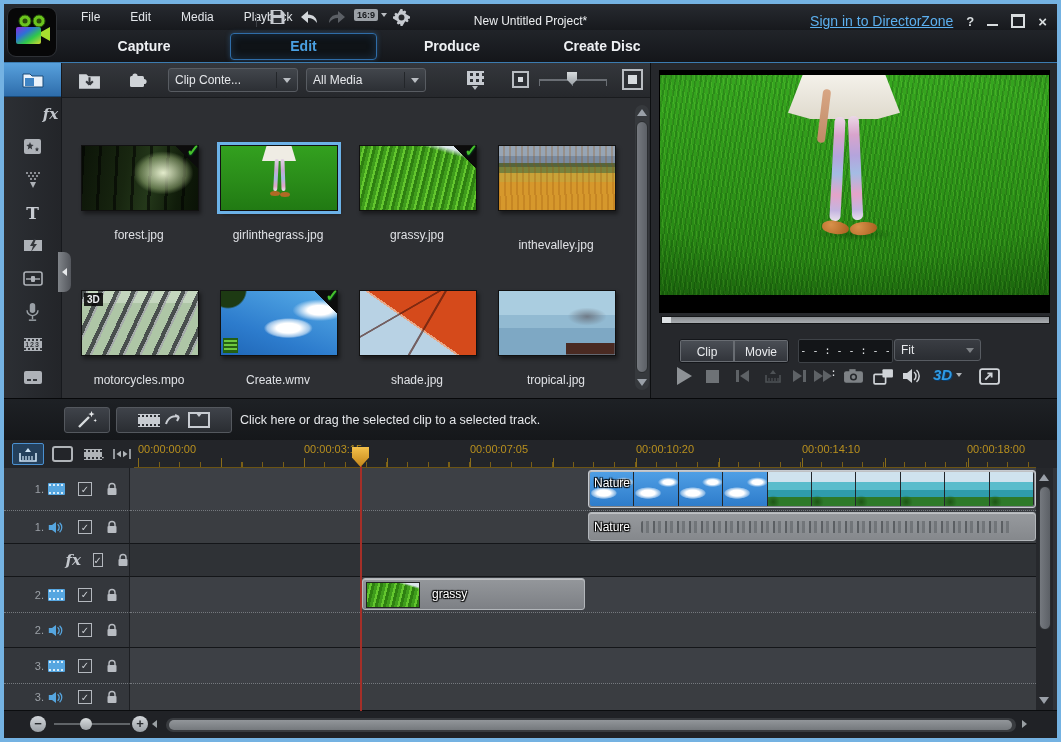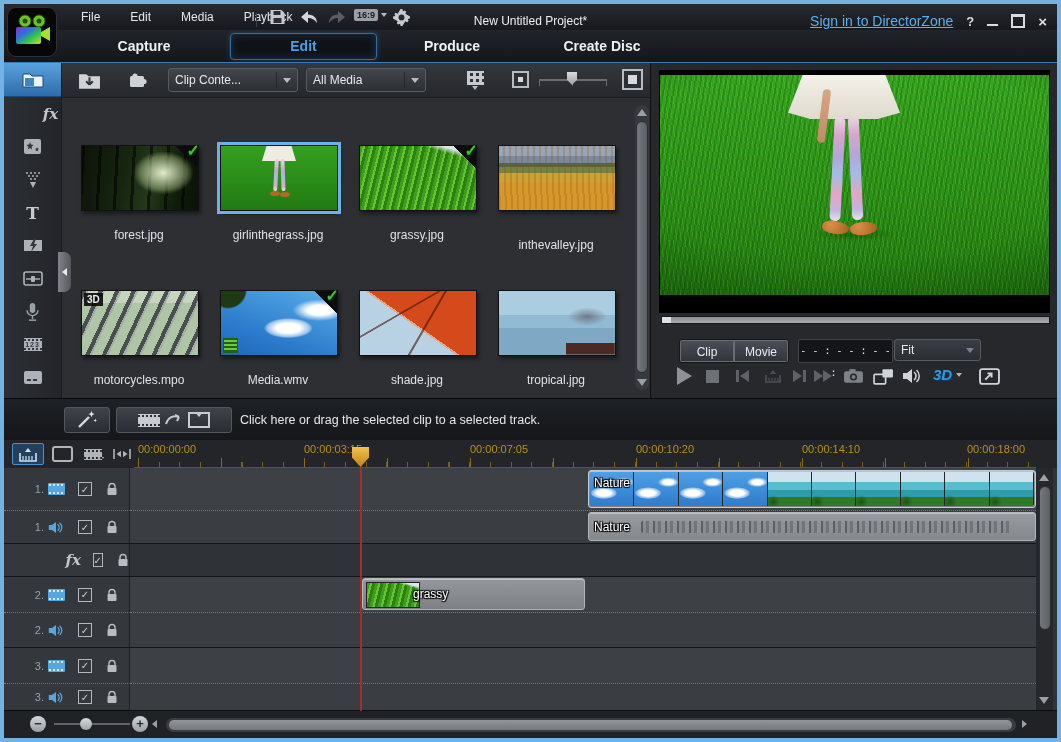--- a/index.html
+++ b/index.html
@@ -423,21 +423,21 @@
       <div class="ab thumb th-moto" style="left:19px;top:193px;">
         <span class="badge3d">3D</span>
       </div>
       <div class="ab medlabel" style="left:8px;top:276px;">motorcycles.mpo</div>
 
       <div class="ab thumb th-nature" style="left:158px;top:193px;">
         <div class="cornercheck"></div>
         <div class="checkmark">✓</div>
         <div class="vidflag"></div>
       </div>
-      <div class="ab medlabel" style="left:147px;top:276px;">Media.wmv</div>
+      <div class="ab medlabel" style="left:147px;top:276px;">Create.wmv</div>
 
       <div class="ab thumb th-shade" style="left:297px;top:193px;"></div>
       <div class="ab medlabel" style="left:286px;top:276px;">shade.jpg</div>
 
       <div class="ab thumb th-tropical" style="left:436px;top:193px;"></div>
       <div class="ab medlabel" style="left:425px;top:276px;">tropical.jpg</div>
     </div>
 
     <div class="ab libscroll">
       <div class="sc-tri-up ab" style="left:2px;top:4px;"></div>
@@ -713,21 +713,21 @@
     <span class="cliplabel" style="left:5px;top:5px;">Nature</span>
   </div>
 
   <div class="ab clip" style="left:588px;top:512px;width:448px;height:29px;background:linear-gradient(#979a9e,#85888c);">
     <div class="waveform"></div>
     <span class="cliplabel" style="left:5px;top:7px;">Nature</span>
   </div>
 
   <div class="ab clip" style="left:362px;top:578px;width:223px;height:32px;">
     <div class="clipthumb th-grassy" style="width:52px;height:24px;"></div>
-    <span class="cliplabel" style="left:50px;top:8px;text-align:center;">grassy</span>
+    <span class="cliplabel" style="left:69px;top:8px;text-align:center;">grassy</span>
   </div>
 
   <div class="ab redline"></div>
   <div class="ab playhead"></div>
 
   <div class="ab tl-vscroll">
     <div class="sc-tri-up ab" style="left:3px;top:6px;"></div>
     <div class="sc-thumb ab" style="left:3px;top:18px;width:10px;height:142px;"></div>
     <div class="sc-tri-dn ab" style="left:3px;bottom:6px;"></div>
   </div>

